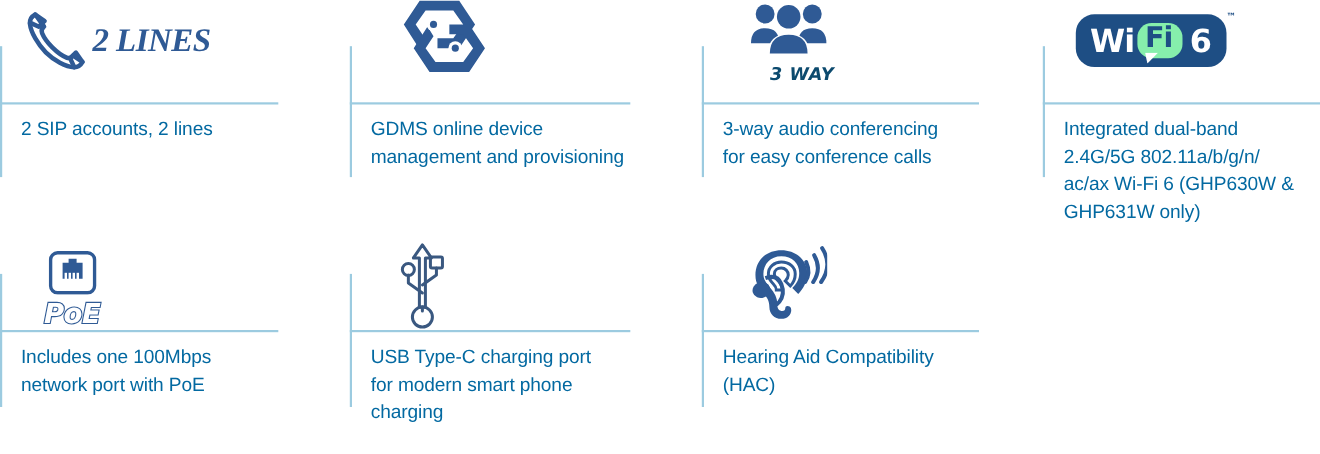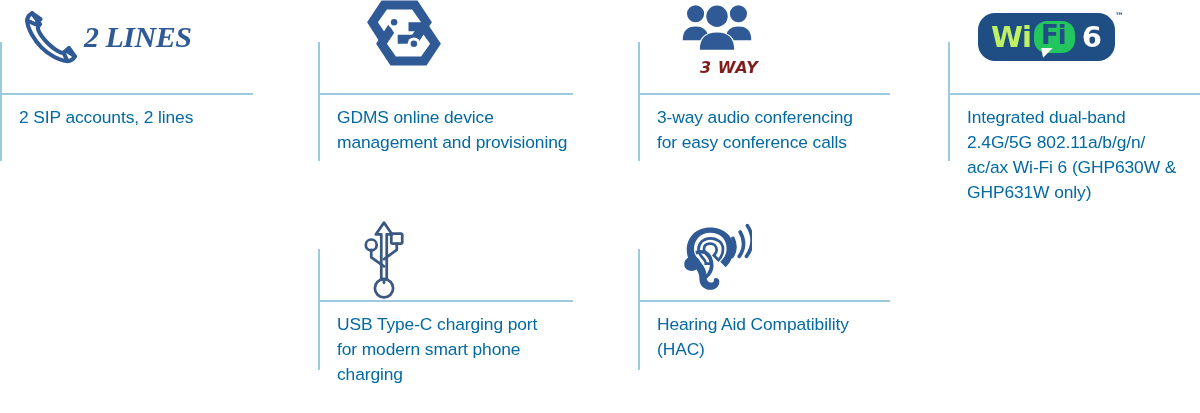--- a/index.html
+++ b/index.html
@@ -118,21 +118,21 @@
     display: flex;
     flex-direction: column;
     align-items: center;
     transform: translateY(-6px) translateX(20px);
   }
   .way-text {
     font-family: "DejaVu Sans", sans-serif;
     font-size: 16px;
     font-weight: bold;
     font-style: italic;
-    color: #7f1d1d;
+    color: #0c4a6e;
     letter-spacing: 0.5px;
     margin-top: -4px;
     margin-left: 24px;
   }
 
   
   .wifi-badge {
     position: relative;
     display: inline-block;
     transform: translateY(-8px) translateX(12px);
@@ -143,26 +143,26 @@
     background: #1e4e84;
     border-radius: 17px;
     height: 48px;
     padding: 0 13px;
     gap: 3px;
   }
   .wifi-wi {
     font-family: "DejaVu Sans", sans-serif;
     font-size: 29px;
     font-weight: bold;
-    color: #bef264;
+    color: #ffffff;
     line-height: 1;
     letter-spacing: -1px;
   }
   .wifi-fi-pill {
-    background: #22c55e;
+    background: #86efac;
     color: #1e4e84;
     border-radius: 13px;
     padding: 1px 9px 3px 7px;
     font-family: "DejaVu Sans", sans-serif;
     font-size: 26px;
     font-weight: bold;
     line-height: 1.05;
     letter-spacing: -1px;
     position: relative;
   }
@@ -310,20 +310,43 @@
       <div class="caption">Integrated dual-band
 2.4G/5G 802.11a/b/g/n/
 ac/ax Wi-Fi 6 (GHP630W &amp;
 GHP631W only)</div>
     </div>
 
   </div>
 
   <div class="row row-2">
 
+    <div class="cell c1">
+      <div class="v-rule"></div>
+      <div class="h-rule"></div>
+      <div class="icon-zone">
+        <div class="poe-lockup icon-wrap">
+          <span>
+            <svg width="44" height="40" viewBox="0 0 48 44" aria-hidden="true">
+              <rect x="2" y="2" width="44" height="40" rx="7" ry="7" fill="none" stroke="#2f5a95" stroke-width="3.4"></rect>
+              <path d="M14 12 h6 v-4 h8 v4 h6 v16 h-20 z" fill="#2f5a95"></path>
+              <g fill="#ffffff">
+                <rect x="16" y="22" width="2.4" height="7"></rect>
+                <rect x="20" y="22" width="2.4" height="7"></rect>
+                <rect x="24" y="22" width="2.4" height="7"></rect>
+                <rect x="28" y="22" width="2.4" height="7"></rect>
+              </g>
+            </svg>
+          </span>
+          <span class="poe-text">PoE</span>
+        </div>
+      </div>
+      <div class="caption">Includes one 100Mbps
+network port with PoE</div>
+    </div>
 
     <div class="cell c2">
       <div class="v-rule"></div>
       <div class="h-rule"></div>
       <div class="icon-zone">
         <div class="usb-wrap icon-wrap">
           <svg width="52" height="82" viewBox="0 0 56 90" aria-hidden="true">
             <g fill="none" stroke="#3a5880" stroke-width="3" stroke-linejoin="round" stroke-linecap="round">
               <path d="M28 4 L37 17 L31 17 L31 66 L25 66 L25 17 L19 17 Z"></path>
               <circle cx="28" cy="76" r="10"></circle>

